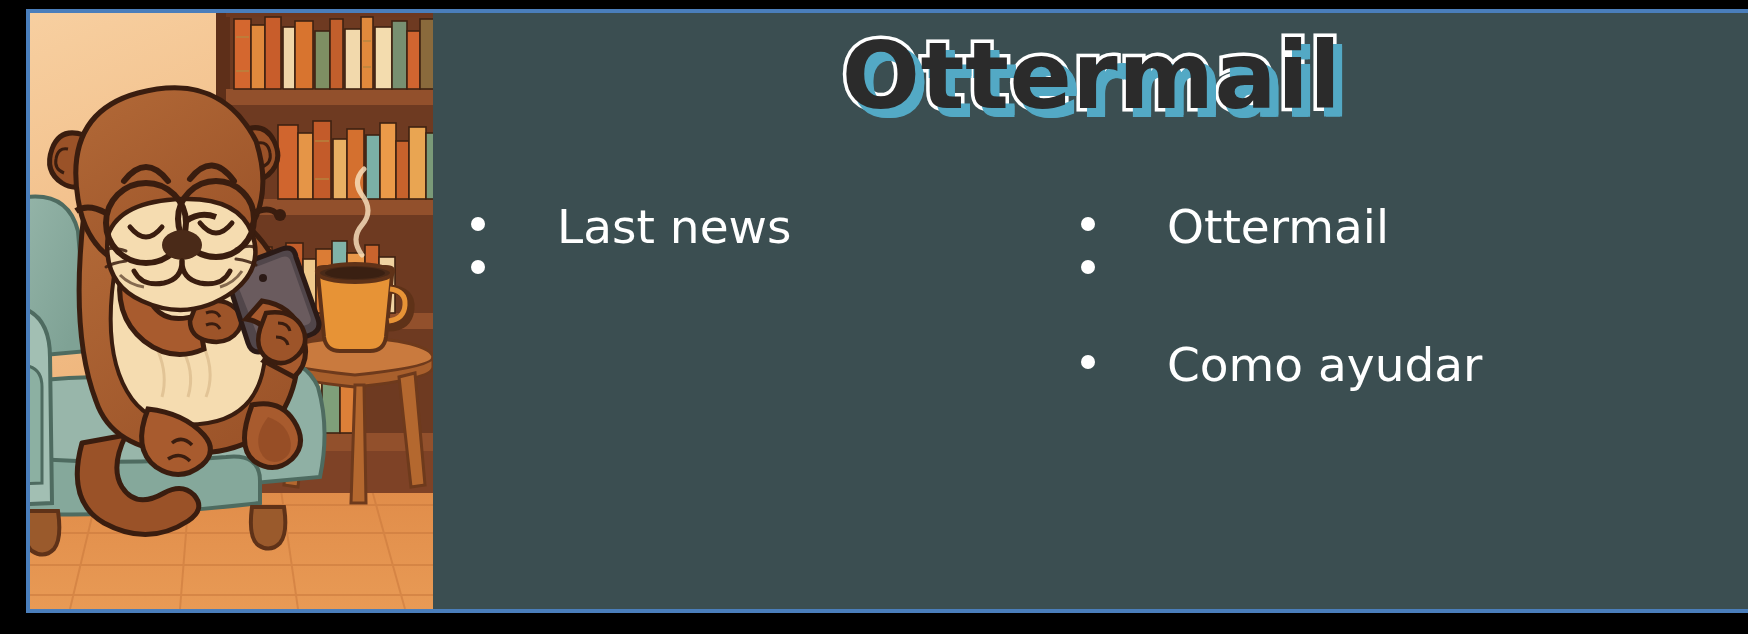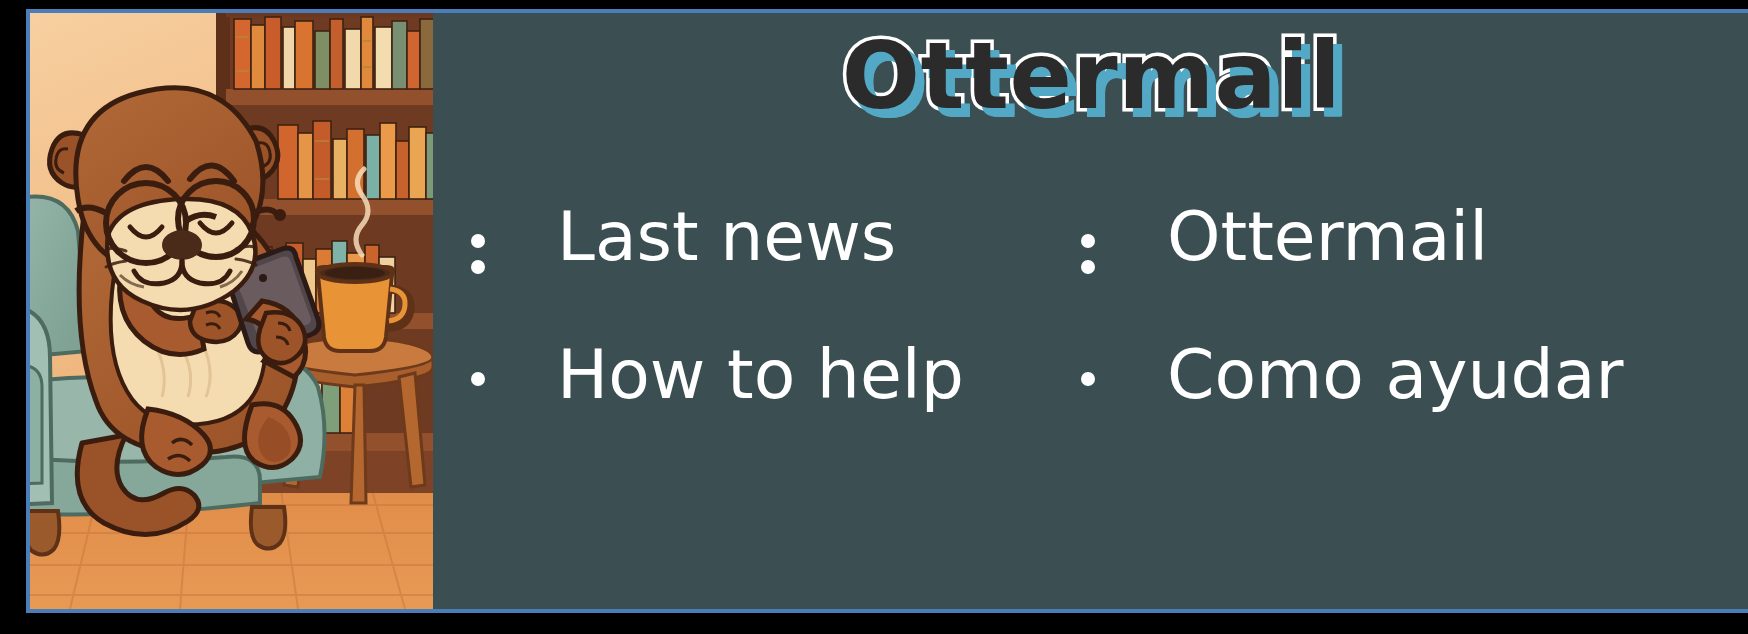--- a/index.html
+++ b/index.html
@@ -103,21 +103,21 @@
     border-radius: 50%;
     background: #ffffff;
     position: relative;
     top: -12px;
   }
   .bullet-text {
     flex: 0 0 auto;
     margin-left: 72px;
     color: #ffffff;
     font-family: "DejaVu Sans", sans-serif;
-    font-size: 68px;
+    font-size: 47px;
     font-weight: normal;
     line-height: 1;
     white-space: nowrap;
   }
 </style>
 </head>
 <body>
 
 <div id="slide-frame">
 
@@ -370,24 +370,20 @@
     <div id="bullet-columns">
 
       <div class="bullet-column" id="column-en">
         <div class="bullet-row">
           <span class="bullet-marker"></span>
           <span class="bullet-text">Last news</span>
         </div>
         <div class="bullet-row">
           <span class="bullet-marker"></span>
         </div>
-        <div class="bullet-row">
-          <span class="bullet-marker"></span>
-          <span class="bullet-text">How to help</span>
-        </div>
       </div>
 
       <div class="bullet-column" id="column-es">
         <div class="bullet-row">
           <span class="bullet-marker"></span>
           <span class="bullet-text">Ottermail</span>
         </div>
         <div class="bullet-row">
           <span class="bullet-marker"></span>
         </div>

